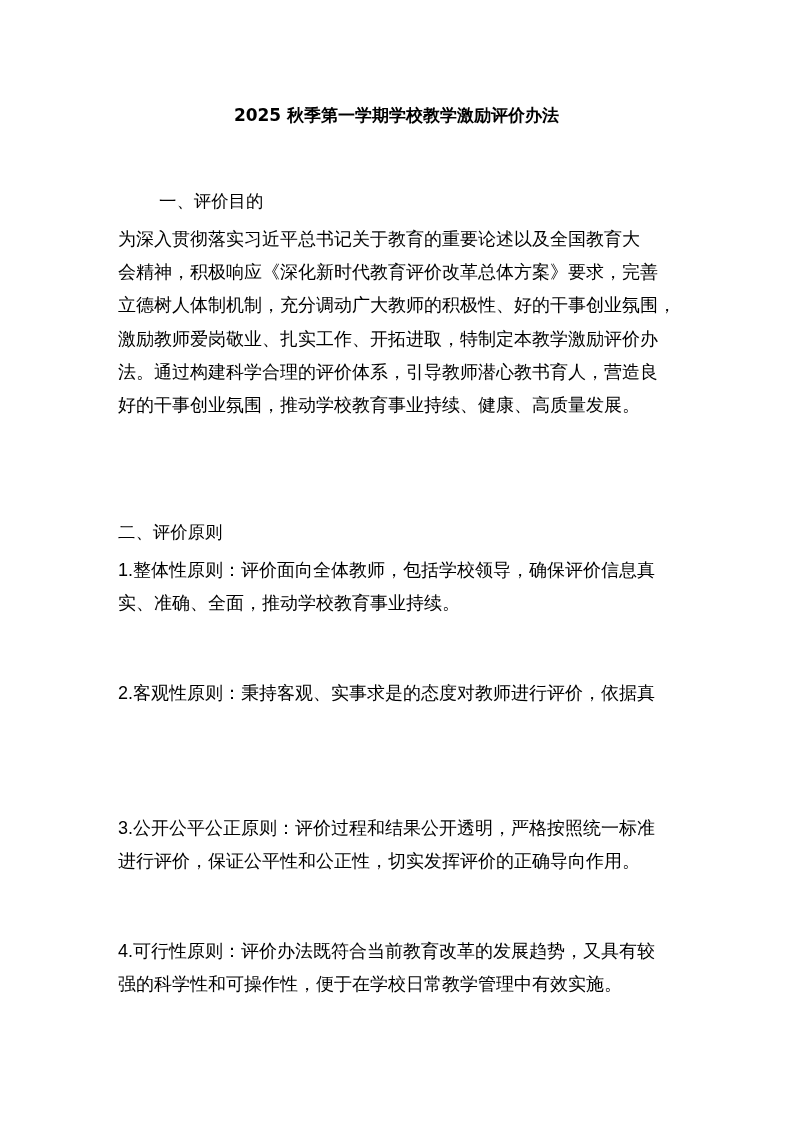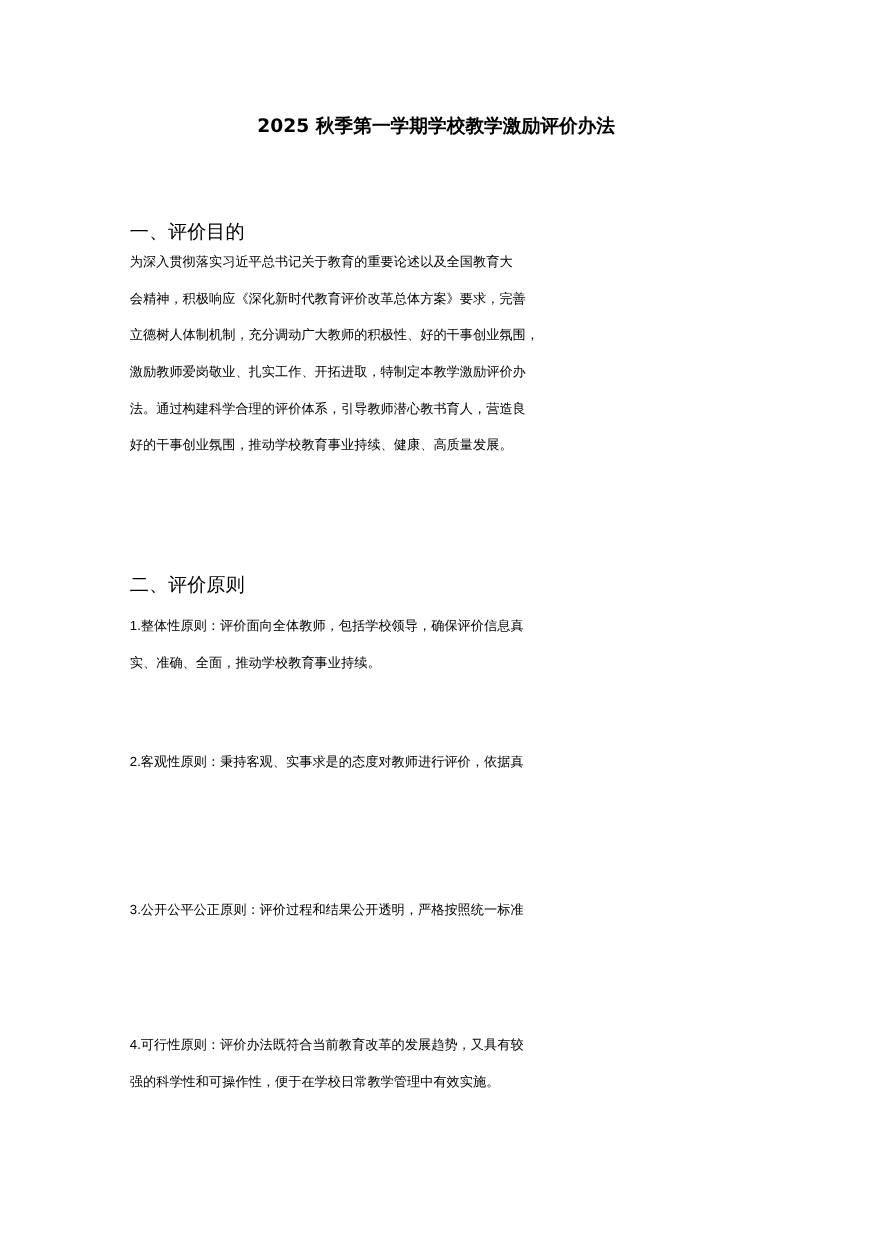--- a/index.html
+++ b/index.html
@@ -33,21 +33,21 @@
       font-family: "DejaVu Sans", "Liberation Sans", sans-serif;
       font-weight: bold;
       font-size: 17px;
       line-height: 24px;
       letter-spacing: 0px;
     }
     .block {
       position: absolute;
       left: 118px;
       width: 560px;
-      font-size: 12px;
+      font-size: 18px;
       line-height: 33.2px;
       text-align: justify;
       text-align-last: left;
     }
     .line {
       display: block;
       white-space: nowrap;
       height: 33.2px;
     }
     .heading {
@@ -61,21 +61,21 @@
       font-family: "Liberation Sans", "DejaVu Sans", sans-serif;
     }
   </style>
 </head>
 <body>
 
 <div class="page">
 
   <div class="title">2025 秋季第一学期学校教学激励评价办法</div>
 
-  <div class="heading" style="top:199px;">一、评价目的</div>
+  <div class="heading" style="top:189px;margin-left:41px;">一、评价目的</div>
 
   <div class="block" style="top:222px;">
     <span class="line">为深入贯彻落实习近平总书记关于教育的重要论述以及全国教育大</span>
     <span class="line">会精神，积极响应《深化新时代教育评价改革总体方案》要求，完善</span>
     <span class="line">立德树人体制机制，充分调动广大教师的积极性、好的干事创业氛围，</span>
     <span class="line">激励教师爱岗敬业、扎实工作、开拓进取，特制定本教学激励评价办</span>
     <span class="line">法。通过构建科学合理的评价体系，引导教师潜心教书育人，营造良</span>
     <span class="line">好的干事创业氛围，推动学校教育事业持续、健康、高质量发展。</span>
   </div>
 
@@ -85,20 +85,21 @@
     <span class="line"><span class="num">1.</span><span>整体性原则：评价面向全体教师，包括学校领导，确保评价信息真</span></span>
     <span class="line">实、准确、全面，推动学校教育事业持续。</span>
   </div>
 
   <div class="block" style="top:676px;">
     <span class="line"><span class="num">2.</span><span>客观性原则：秉持客观、实事求是的态度对教师进行评价，依据真</span></span>
   </div>
 
   <div class="block" style="top:811px;">
     <span class="line"><span class="num">3.</span><span>公开公平公正原则：评价过程和结果公开透明，严格按照统一标准</span></span>
+    <span class="line">进行评价，保证公平性和公正性，切实发挥评价的正确导向作用。</span>
   </div>
 
   <div class="block" style="top:934px;">
     <span class="line"><span class="num">4.</span><span>可行性原则：评价办法既符合当前教育改革的发展趋势，又具有较</span></span>
     <span class="line">强的科学性和可操作性，便于在学校日常教学管理中有效实施。</span>
   </div>
 
 </div>
 
 </body></html>

